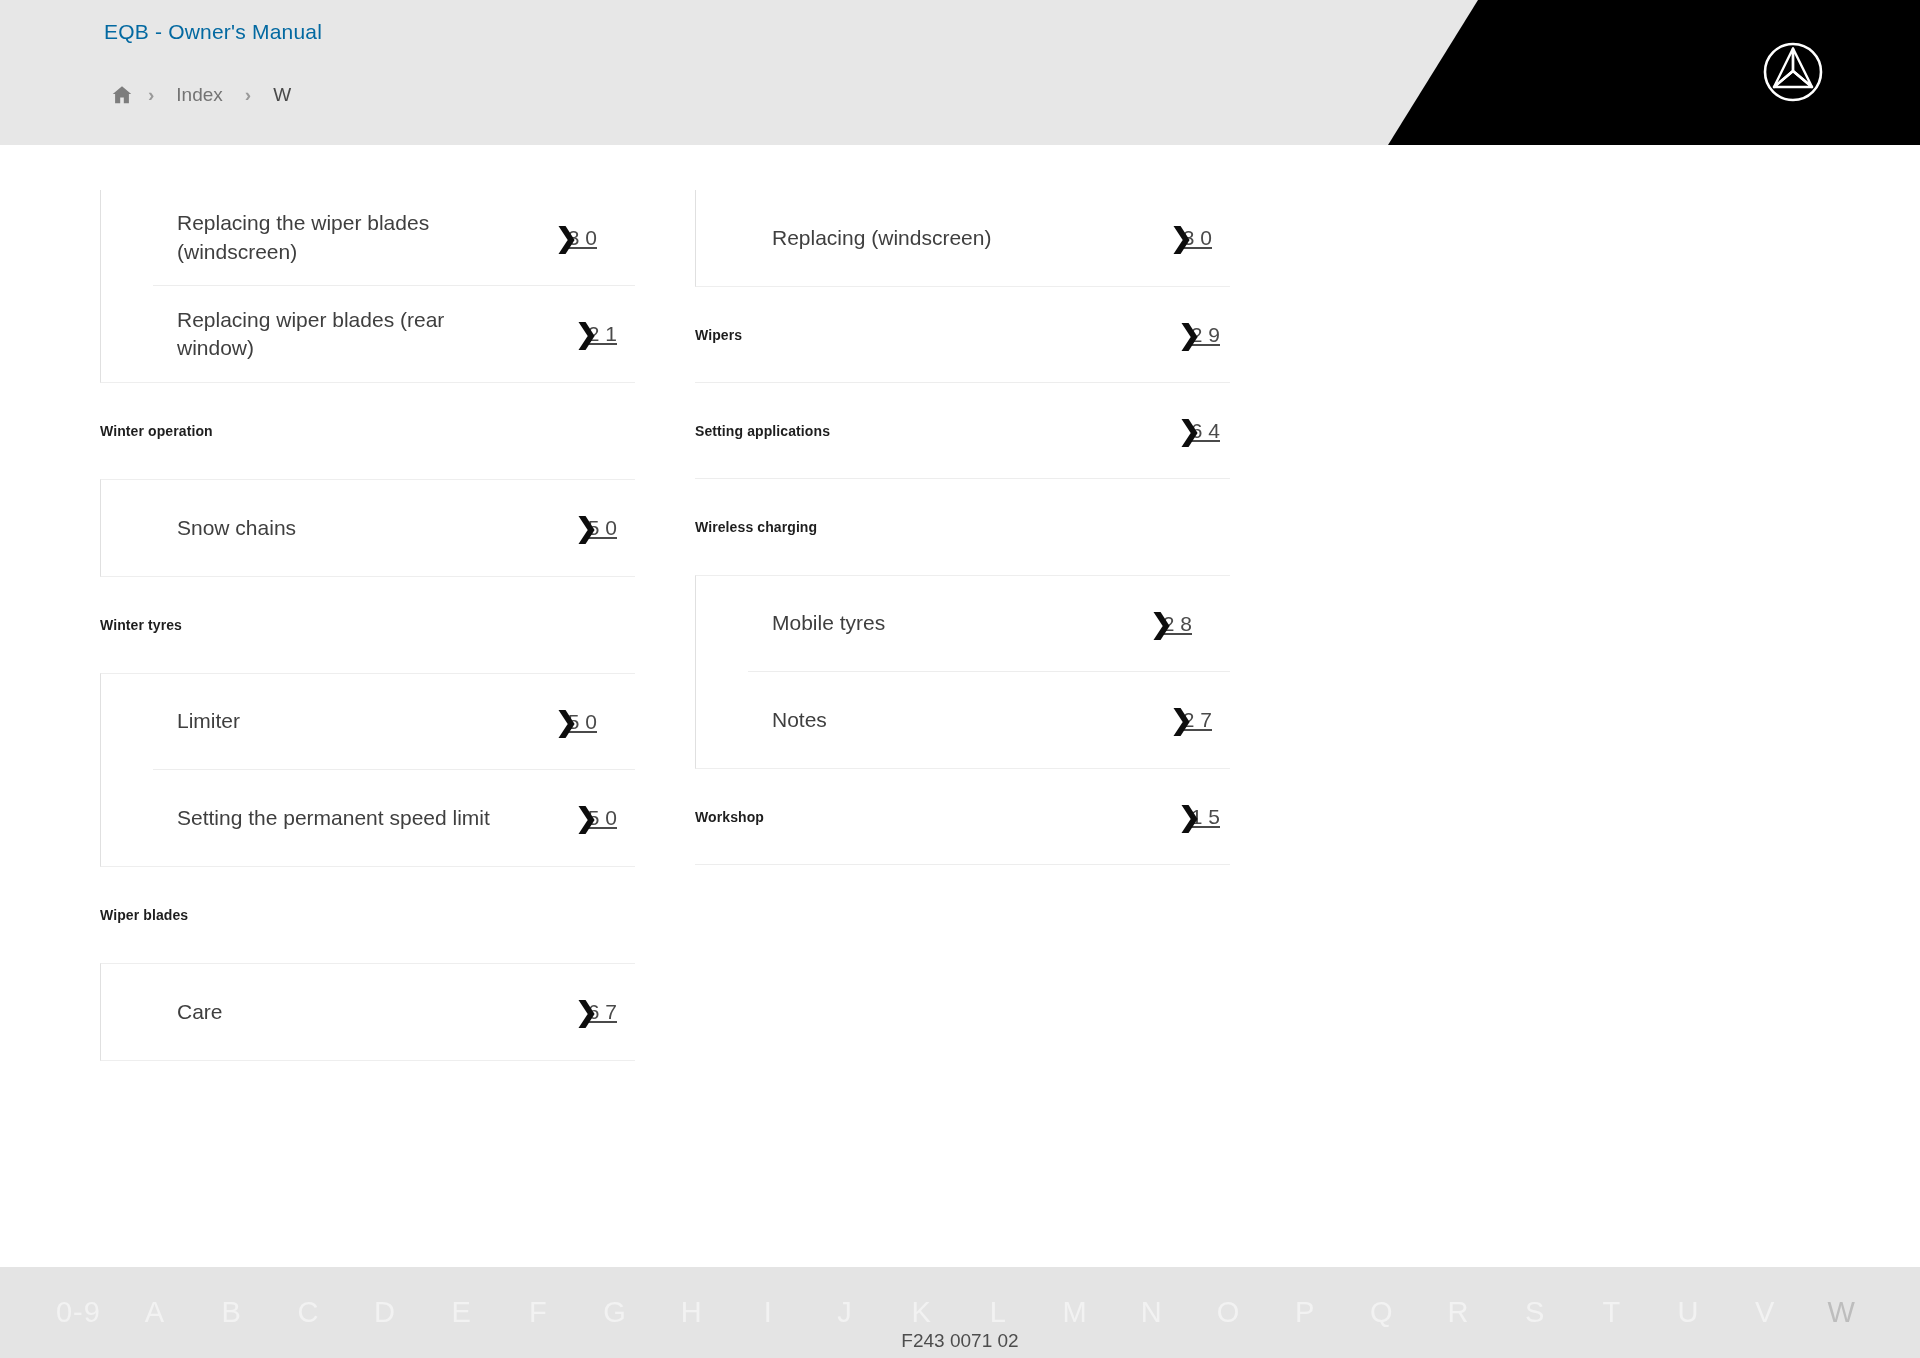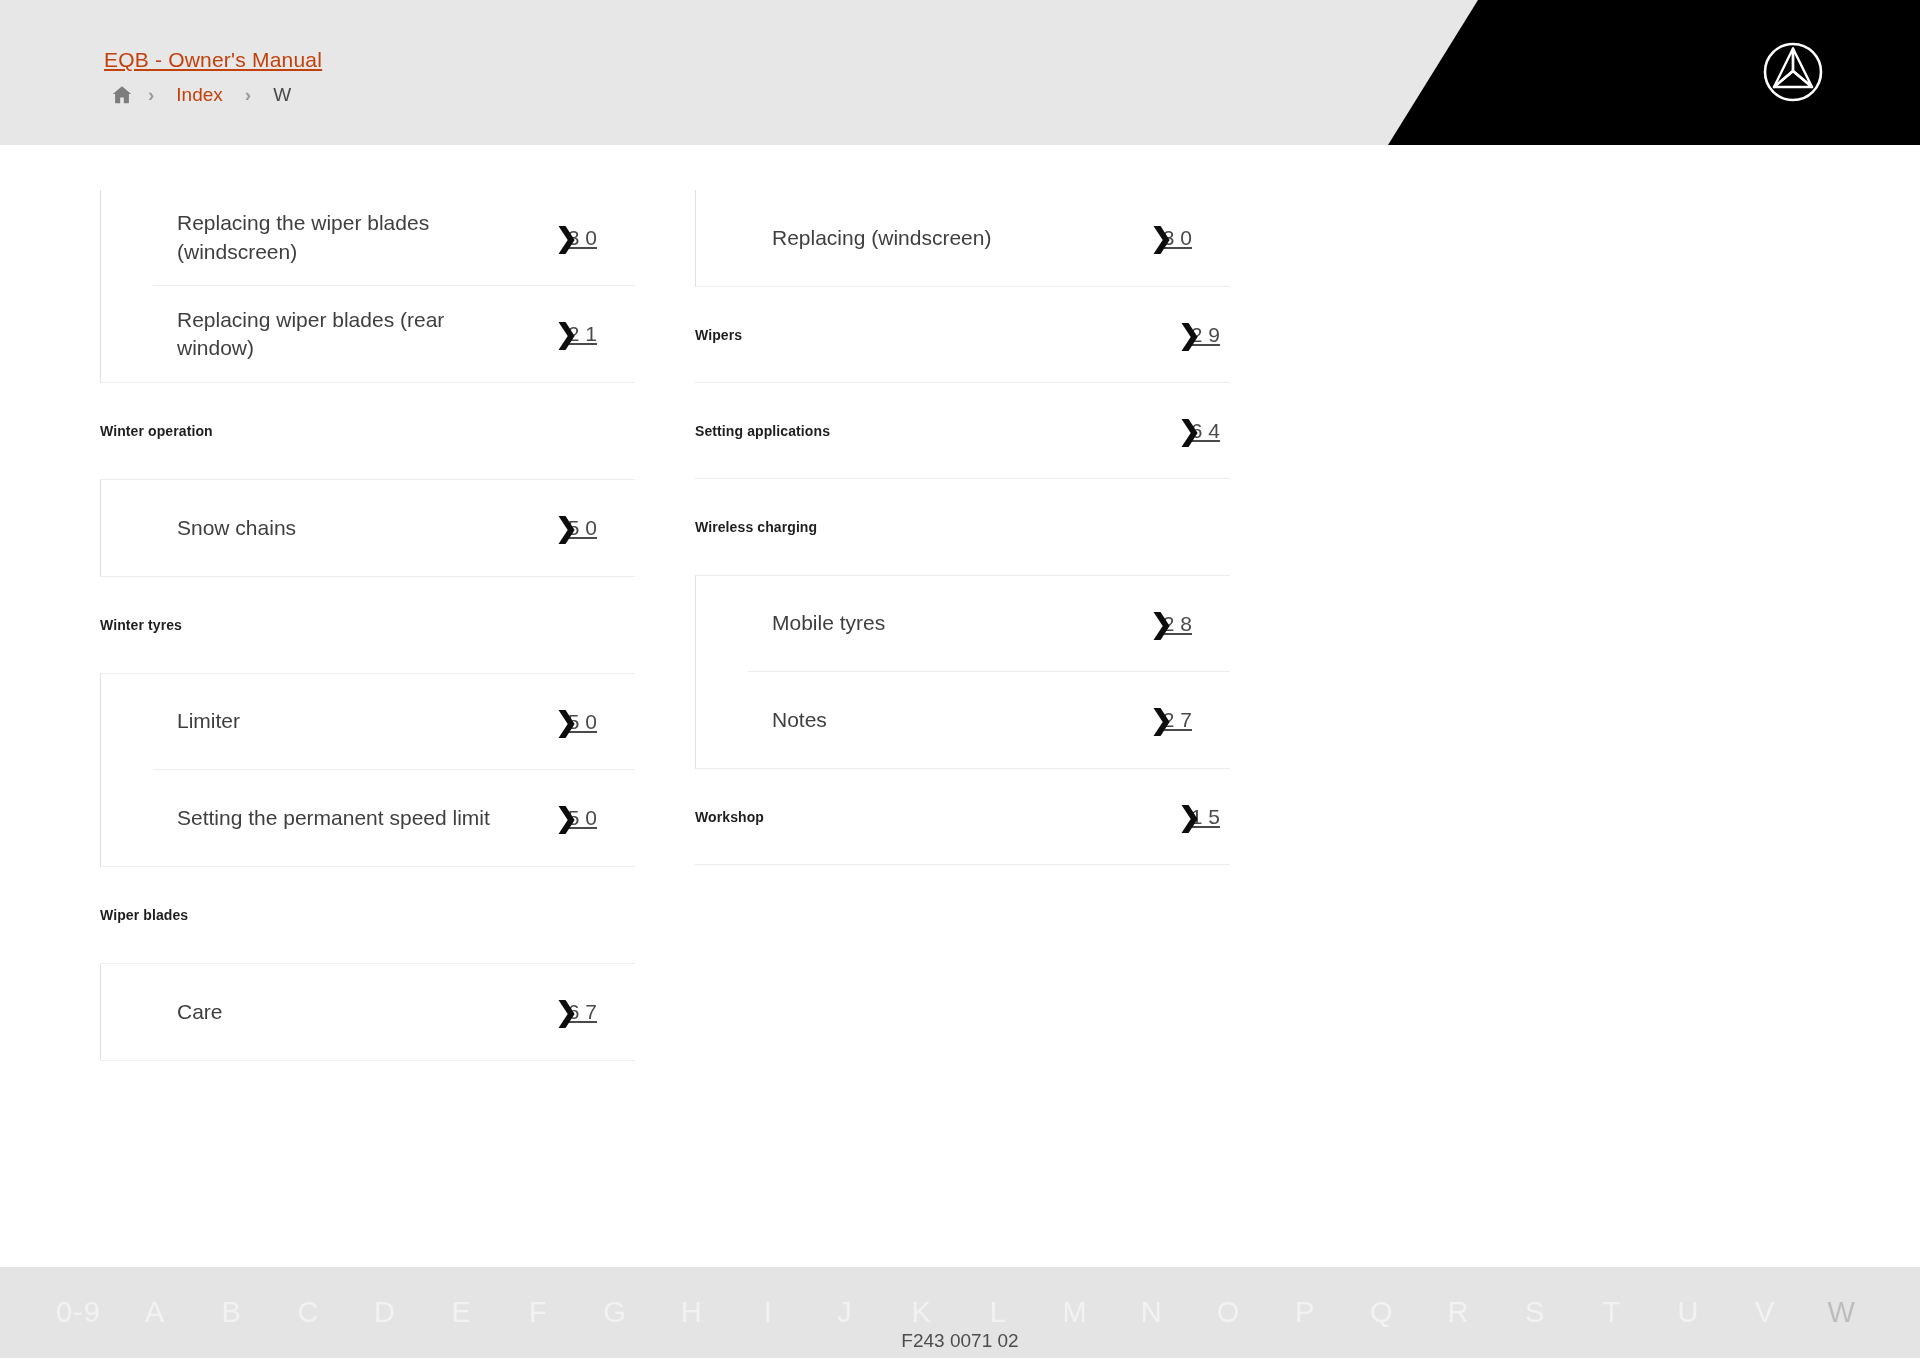--- a/index.html
+++ b/index.html
@@ -31,38 +31,37 @@
   .header-black {
     position: absolute;
     right: 0; top: 0;
     width: 620px;
     height: 145px;
     background: #000000;
     clip-path: polygon(178px 0, 620px 0, 620px 145px, 88px 145px);
   }
   .header-title {
     position: absolute;
-    left: 104px; top: 48px;
+    left: 104px; top: 20px;
     font-size: 21px;
-    color: #c2410c;
+    color: #0369a1;
     letter-spacing: 0.2px;
     white-space: nowrap;
-    text-decoration: underline;
   }
   .breadcrumb {
     position: absolute;
     left: 100px; top: 80px;
     display: flex;
     align-items: center;
     gap: 0px;
     height: 30px;
   }
   .crumb {
     font-size: 19px;
-    color: #c2410c;
+    color: #737373;
     padding: 0 22px;
     white-space: nowrap;
     line-height: 30px;
   }
   .crumb.home { padding-left: 10px; padding-right: 14px; display:flex; align-items:center; }
   .crumb.active { color: #4a4a4a; }
   .crumb-sep {
     font-size: 19px;
     color: #9a9a9a;
     line-height: 30px;
@@ -106,21 +105,21 @@
   .subgroup.no-top { border-top: none; }
 
   .entry {
     position: relative;
     display: flex;
     align-items: center;
     min-height: 96px;
     padding: 14px 10px 14px 24px;
     border-bottom: 1px solid #ededed;
   }
-  .entry:last-child { border-bottom: none; }
+  .entry:last-child { border-bottom: none; gap: 20px; }
 
   .entry-label {
     font-size: 21px;
     color: #3f3f3f;
     line-height: 1.35;
     flex: 1;
     padding-right: 24px;
     max-width: 360px;
   }
 

